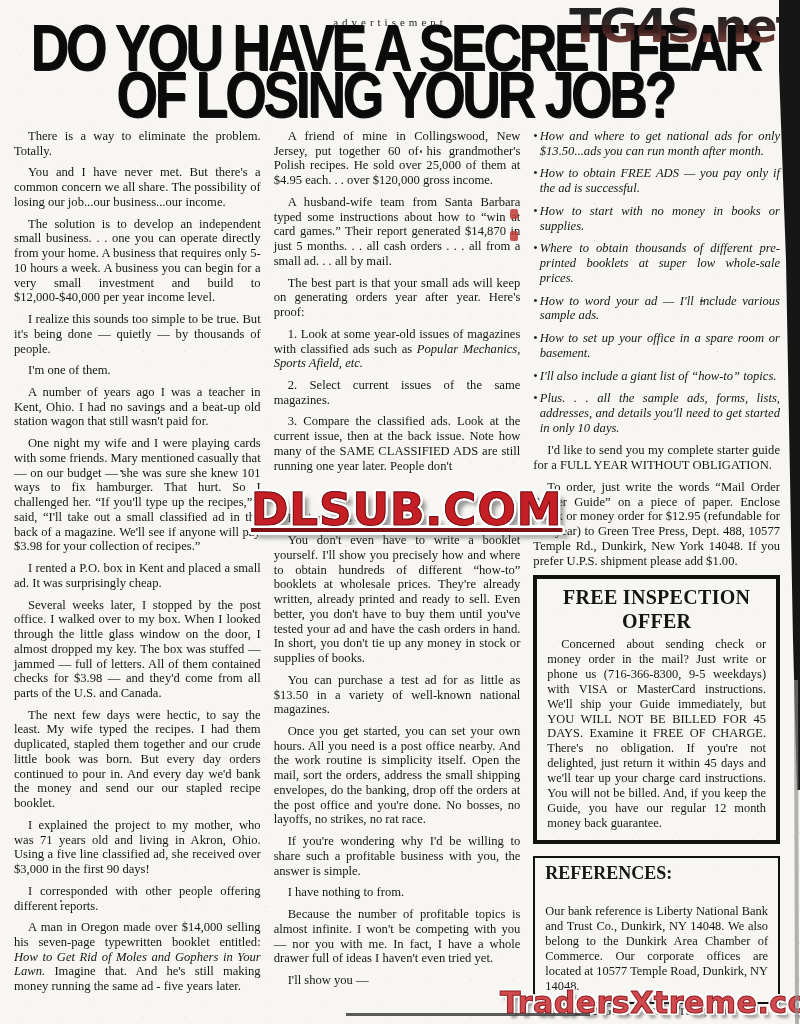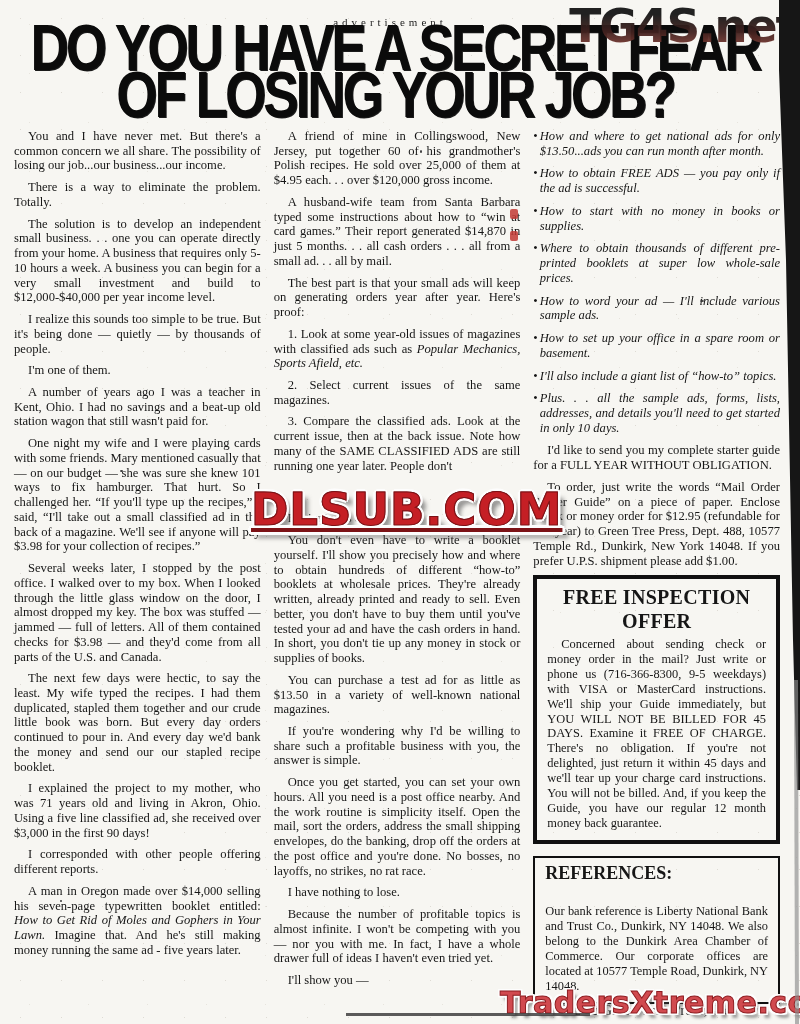--- a/index.html
+++ b/index.html
@@ -88,47 +88,48 @@
   <div class="ad-label">advertisement</div>
 
   <h1 class="headline">
     <span class="hl">DO YOU HAVE A SECRET FEAR</span>
     <span class="hl">OF LOSING YOUR JOB?</span>
   </h1>
 
   <div class="columns">
 
     <div class="col">
+      <p>There is a way to eliminate the problem. Totally.</p>
       <p>You and I have never met. But there's a common concern we all share. The possibility of losing our job...our business...our income.</p>
-      <p>There is a way to eliminate the problem. Totally.</p>
       <p>The solution is to develop an independent small business. . . one you can operate directly from your home. A business that requires only 5-10 hours a week. A business you can begin for a very small investment and build to $12,000-$40,000 per year income level.</p>
       <p>I realize this sounds too simple to be true. But it's being done — quietly — by thousands of people.</p>
       <p>I'm one of them.</p>
       <p>A number of years ago I was a teacher in Kent, Ohio. I had no savings and a beat-up old station wagon that still wasn't paid for.</p>
       <p>One night my wife and I were playing cards with some friends. Mary mentioned casually that — on our budget — she was sure she knew 101 ways to fix hamburger. That hurt. So I challenged her. “If you'll type up the recipes,” I said, “I'll take out a small classified ad in the back of a magazine. We'll see if anyone will pay $3.98 for your collection of recipes.”</p>
+      <p>I rented a P.O. box in Kent and placed a small ad. It was surprisingly cheap.</p>
       <p>Several weeks later, I stopped by the post office. I walked over to my box. When I looked through the little glass window on the door, I almost dropped my key. The box was stuffed — jammed — full of letters. All of them contained checks for $3.98 — and they'd come from all parts of the U.S. and Canada.</p>
       <p>The next few days were hectic, to say the least. My wife typed the recipes. I had them duplicated, stapled them together and our crude little book was born. But every day orders continued to pour in. And every day we'd bank the money and send our our stapled recipe booklet.</p>
       <p>I explained the project to my mother, who was 71 years old and living in Akron, Ohio. Using a five line classified ad, she received over $3,000 in the first 90 days!</p>
       <p>I corresponded with other people offering different reports.</p>
       <p><span>A man in Oregon made over $14,000 selling his seven-page typewritten booklet entitled: </span><span class="it">How to Get Rid of Moles and Gophers in Your Lawn.</span><span> Imagine that. And he's still making money running the same ad - five years later.</span></p>
     </div>
 
     <div class="col">
       <p>A friend of mine in Collingswood, New Jersey, put together 60 of his grandmother's Polish recipes. He sold over 25,000 of them at $4.95 each. . . over $120,000 gross income.</p>
       <p>A husband-wife team from Santa Barbara typed some instructions about how to “win at card games.” Their report generated $14,870 in just 5 months. . . all cash orders . . . all from a small ad. . . all by mail.</p>
       <p>The best part is that your small ads will keep on generating orders year after year. Here's proof:</p>
       <p><span>1. Look at some year-old issues of magazines with classified ads such as </span><span class="it">Popular Mechanics, Sports Afield, etc.</span></p>
       <p>2. Select current issues of the same magazines.</p>
       <p class="gap-wm">3. Compare the classified ads. Look at the current issue, then at the back issue. Note how many of the SAME CLASSIFIED ADS are still running one year later. People don't</p>
       <p>Beginning is easy.</p>
       <p>You don't even have to write a booklet yourself. I'll show you precisely how and where to obtain hundreds of different “how-to” booklets at wholesale prices. They're already written, already printed and ready to sell. Even better, you don't have to buy them until you've tested your ad and have the cash orders in hand. In short, you don't tie up any money in stock or supplies of books.</p>
       <p>You can purchase a test ad for as little as $13.50 in a variety of well-known national magazines.</p>
+      <p>Once you get started, you can set your own hours. All you need is a post office nearby. And the work routine is simplicity itself. Open the mail, sort the orders, address the small shipping envelopes, do the banking, drop off the orders at the post office and you're done. No bosses, no layoffs, no strikes, no rat race.</p>
       <p>If you're wondering why I'd be willing to share such a profitable business with you, the answer is simple.</p>
-      <p>Once you get started, you can set your own hours. All you need is a post office nearby. And the work routine is simplicity itself. Open the mail, sort the orders, address the small shipping envelopes, do the banking, drop off the orders at the post office and you're done. No bosses, no layoffs, no strikes, no rat race.</p>
-      <p>I have nothing to lose.</p>
+      <p>I have nothing to from.</p>
       <p>Because the number of profitable topics is almost infinite. I won't be competing with you — nor you with me. In fact, I have a whole drawer full of ideas I haven't even tried yet.</p>
       <p>I'll show you —</p>
     </div>
 
     <div class="col">
       <div class="bullet">
           <span class="dot">•</span>
           <span class="btxt">How and where to get national ads for only $13.50...ads you can run month after month.</span>
         </div>
       <div class="bullet">

